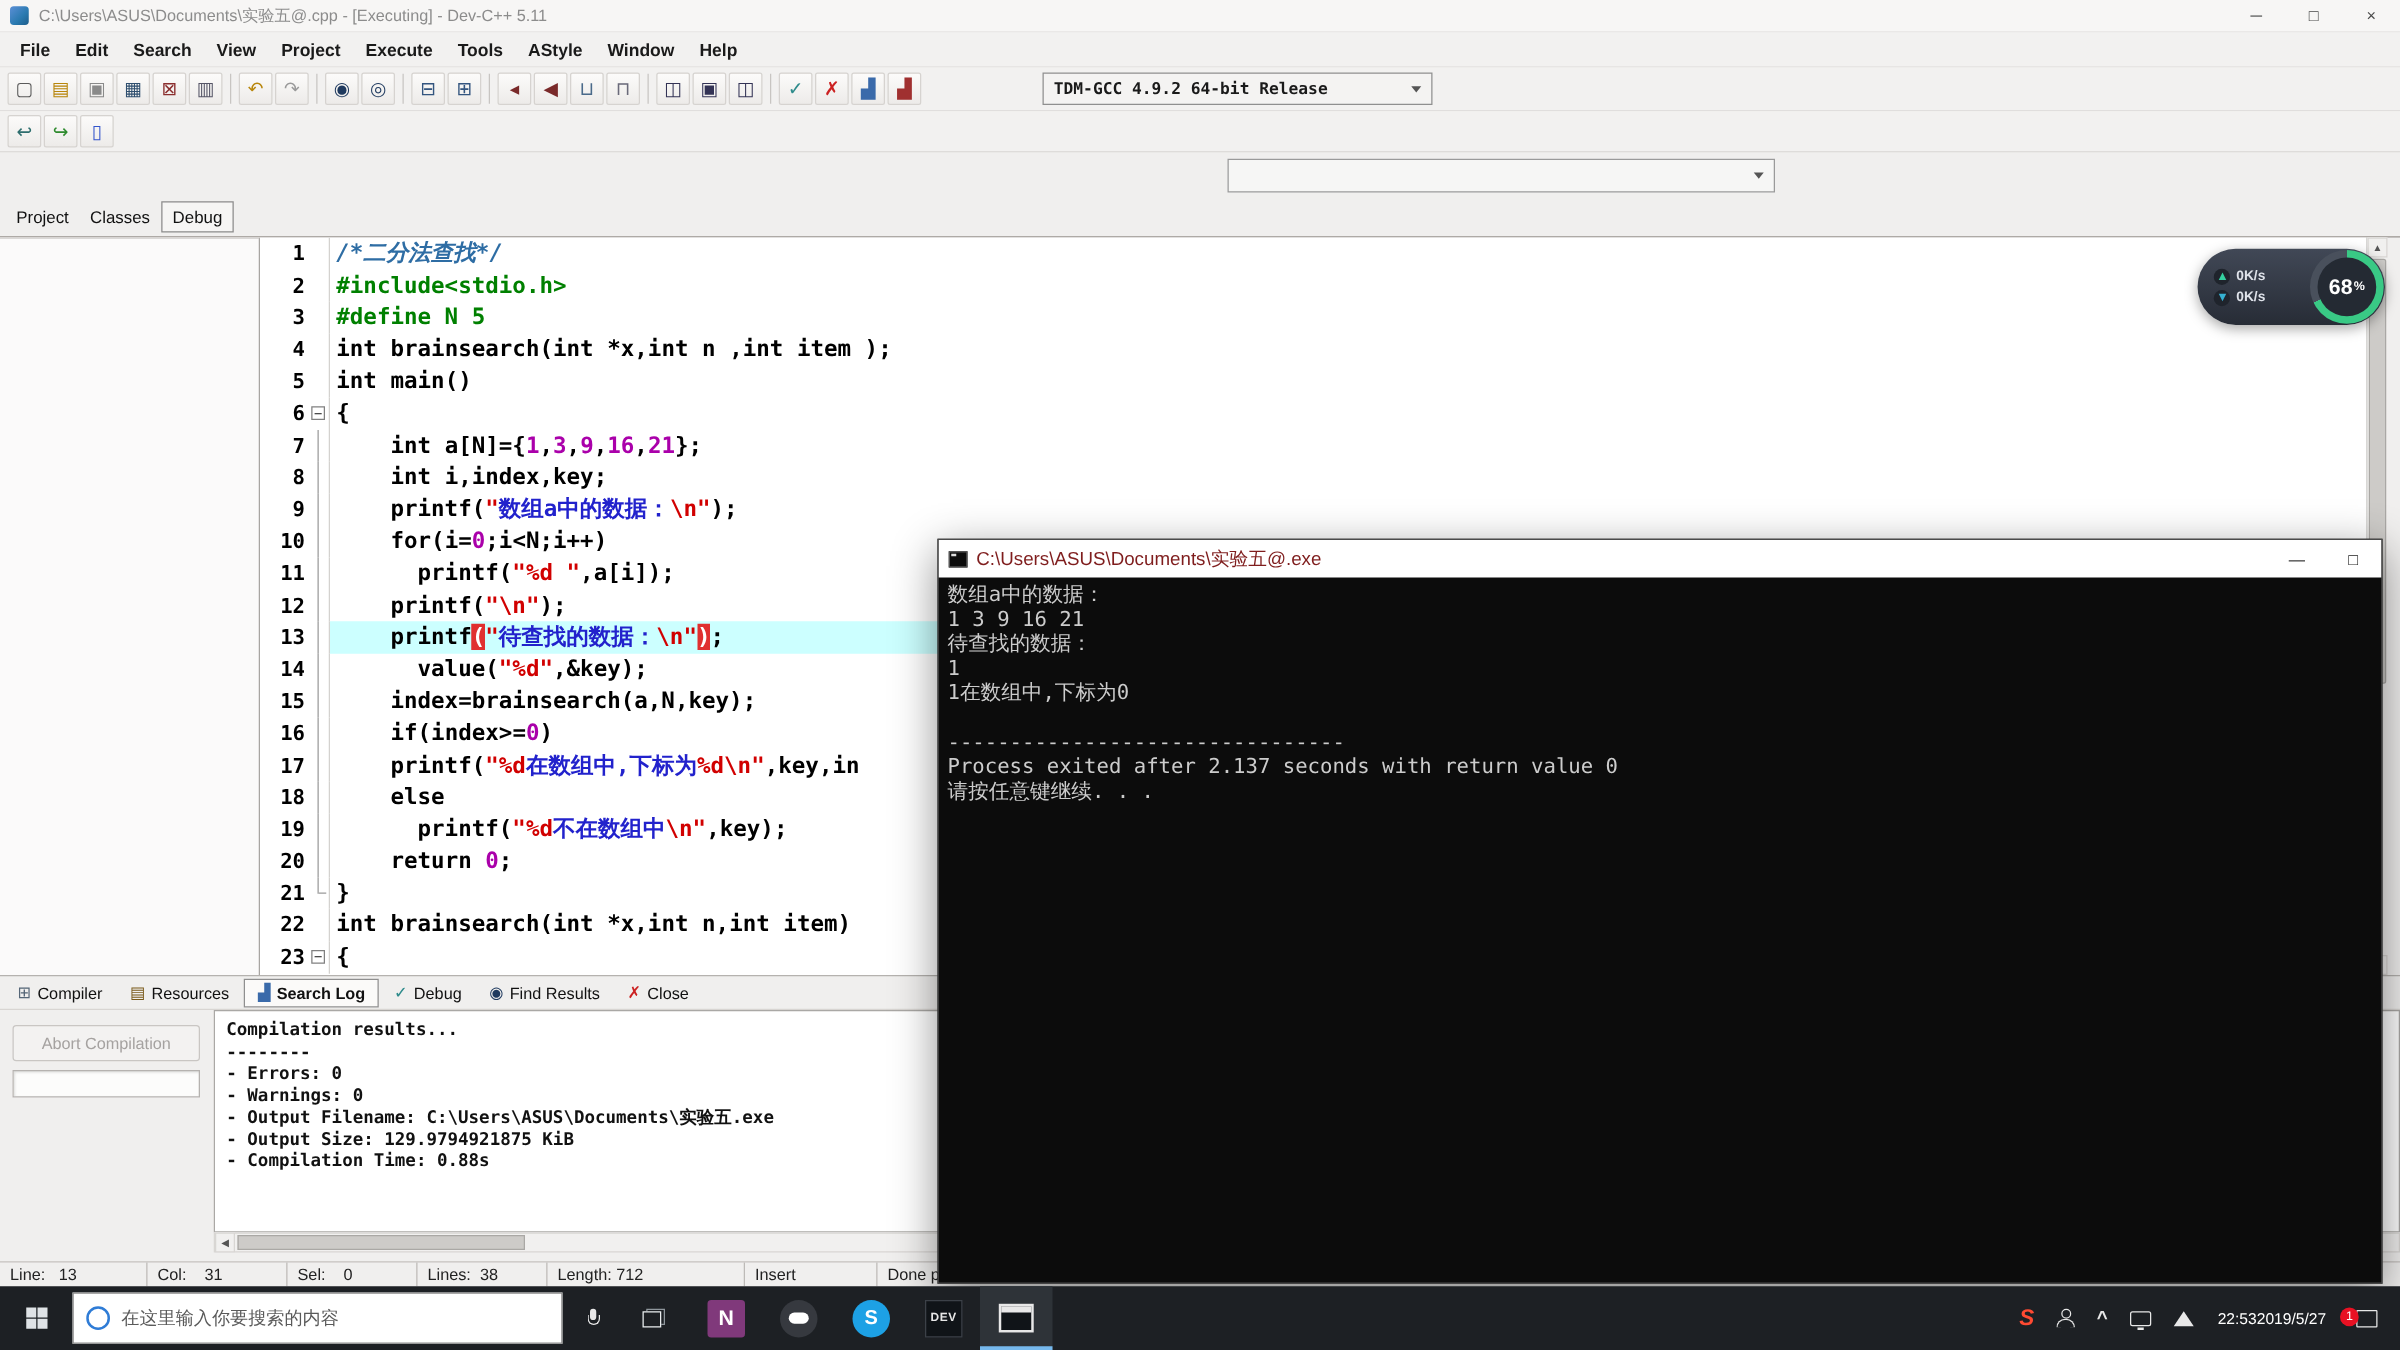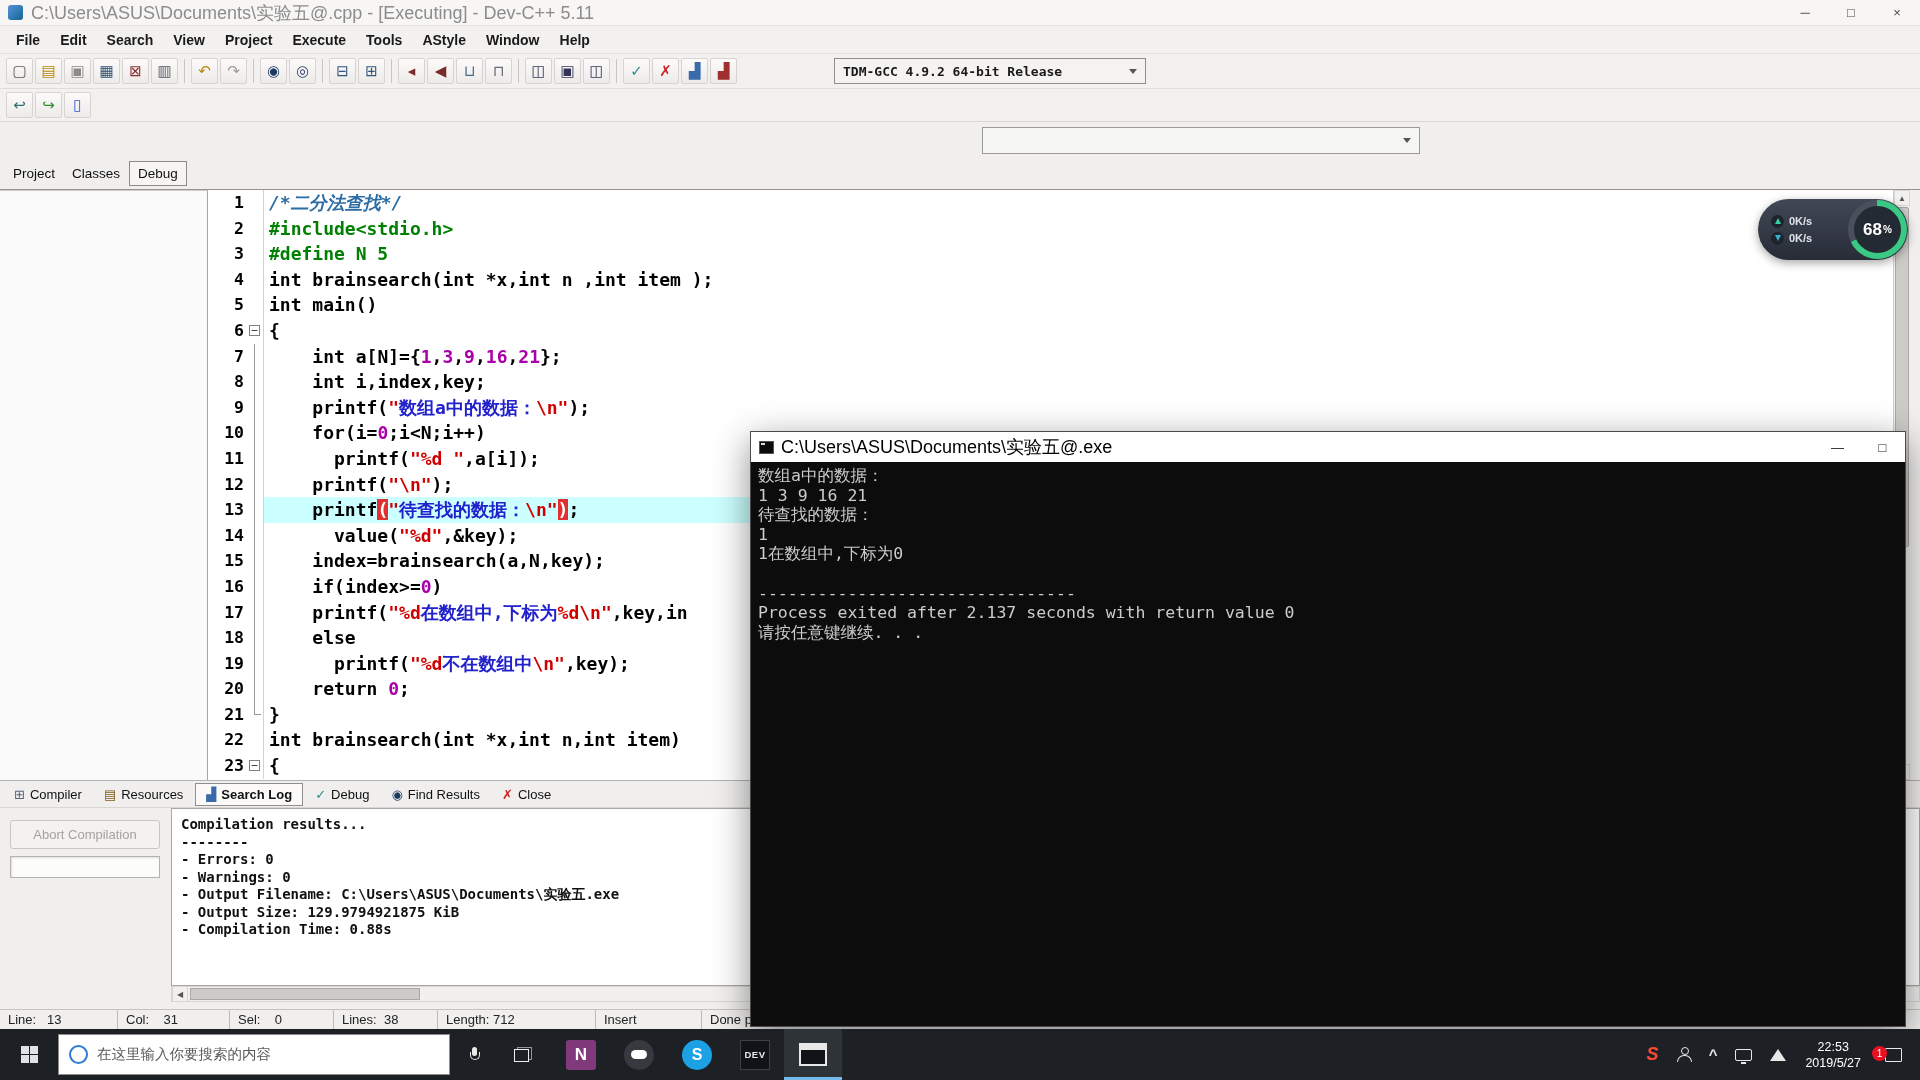--- a/index.html
+++ b/index.html
@@ -2,21 +2,21 @@
 <html><head>
 <meta charset="utf-8">
 <style>
   * { box-sizing: border-box; margin: 0; padding: 0; }
   html, body { width: 1920px; height: 1080px; }
   body { font-family: "Liberation Sans", "DejaVu Sans", sans-serif; background:#f0efee; position:relative; overflow:hidden; }
 
   
   #titlebar { position:absolute; top:0; left:0; width:1920px; height:26px; background:#f7f6f5; display:flex; align-items:center; border-bottom:1px solid #e6e4e2; }
   .app-icon { width:15px; height:15px; margin-left:8px; border-radius:3px; background:linear-gradient(135deg,#5b8fd6,#2a7ab0 60%,#1d5d8a); flex:none; }
-  .title-text { margin-left:8px; font-size:18px; color:#8c8c8c; white-space:pre; }
+  .title-text { margin-left:8px; font-size:13px; color:#8c8c8c; white-space:pre; }
   .win-controls { margin-left:auto; display:flex; height:100%; }
   .wc { width:46px; height:100%; display:flex; align-items:center; justify-content:center; font-size:13px; color:#4a4a4a; }
 
   
   #menubar { position:absolute; top:26px; left:0; width:1920px; height:28px; background:#f2f1f0; display:flex; align-items:center; padding-left:6px; border-bottom:1px solid #e3e1df;font-weight:bold; }
   .menu-item { padding:5px 10px; font-size:14px; color:#1a1a1a; }
 
   
   #toolbar1 { position:absolute; top:54px; left:0; width:1920px; height:35px; background:#f2f1f0; display:flex; align-items:center; padding-left:5px; border-bottom:1px solid #e0dedd; }
   #toolbar2 { position:absolute; top:89px; left:0; width:1920px; height:33px; background:#f2f1f0; display:flex; align-items:center; padding-left:5px; border-bottom:1px solid #d8d5d2; }
@@ -85,21 +85,21 @@
   .scell:nth-child(1){ width:118px; } .scell:nth-child(2){ width:112px; }
   .scell:nth-child(3){ width:104px; } .scell:nth-child(4){ width:104px; }
   .scell:nth-child(5){ width:158px; } .scell:nth-child(6){ width:106px; }
   .scell:nth-child(7){ flex:1; border-right:none; }
 
   
   #console { position:absolute; left:750px; top:431px; width:1156px; height:596px; background:#0c0c0c; border:1px solid #4a4a4a; box-shadow:0 10px 34px rgba(0,0,0,.45); display:flex; flex-direction:column; z-index:50; }
   #console-titlebar { height:30px; background:#ffffff; display:flex; align-items:center; flex:none; }
   .con-icon { width:15px; height:13px; background:#0c0c0c; border:1px solid #555; position:relative; margin-left:8px; flex:none; }
   .con-icon::before { content:""; position:absolute; left:1px; top:1px; width:4px; height:2px; background:#ddd; }
-  #console-title { margin-left:7px; font-size:18px; color:#000000; white-space:pre; }
+  #console-title { margin-left:7px; font-size:15px; color:#7f1d1d; white-space:pre; }
   .con-controls { margin-left:auto; display:flex; height:100%; }
   .con-btn { width:45px; display:flex; align-items:center; justify-content:center; font-size:13px; color:#222; }
   #console-body { flex:1; padding:4px 7px; font-family:"DejaVu Sans Mono", monospace; font-size:16.5px; line-height:19.6px; color:#cccccc; white-space:pre; }
 
   
   #speedball { position:absolute; left:1758px; top:199px; width:150px; height:61px; border-radius:31px; background:linear-gradient(180deg,#414856,#272c36); box-shadow:0 3px 10px rgba(0,0,0,.35); display:flex; align-items:center; padding-left:13px; z-index:60; }
   .spd-rows { display:flex; flex-direction:column; gap:4px; }
   .spd-row { display:flex; align-items:flex-start; gap:5px; font-size:11px; color:#dfe3ea; font-weight:bold; }
   .spd-dot { width:13px; height:13px; border-radius:50%; background:#1f242c; display:flex; align-items:center; justify-content:center; }
   .arr-up { width:0; height:0; border-left:3.5px solid transparent; border-right:3.5px solid transparent; border-bottom:6px solid #35d0a0; }
@@ -135,21 +135,21 @@
   #tray { margin-left:auto; display:flex; align-items:center; height:100%; padding-right:4px; }
   .tray-item { height:100%; display:flex; align-items:center; justify-content:center; padding:0 9px; color:#e8e8e8; }
   .sogou-s { color:#ff4a32; font-weight:900; font-size:18px; font-style:italic; }
   .person-icon { position:relative; width:14px; height:15px; }
   .person-icon::before { content:""; position:absolute; left:4px; top:0; width:6px; height:6px; border:1.5px solid #e8e8e8; border-radius:50%; }
   .person-icon::after { content:""; position:absolute; left:0; bottom:0; width:13px; height:6px; border:1.5px solid #e8e8e8; border-bottom:none; border-radius:7px 7px 0 0; }
   .chev { font-size:15px; color:#e8e8e8; font-weight:bold; }
   .display-icon { position:relative; width:17px; height:12px; border:1.5px solid #e8e8e8; border-radius:2px; }
   .display-icon::after { content:""; position:absolute; left:4.5px; bottom:-4px; width:5px; height:2px; background:#e8e8e8; }
   .wifi-icon { width:0; height:0; border-left: 8px solid transparent; border-right:8px solid transparent; border-bottom:12px solid #e8e8e8; }
-  .clock { display:flex; flex-direction:column; align-items:center; justify-content:center; font-size:12.5px; line-height:16px; color:#fff; padding:0 10px; }
+  .clock { display:flex; align-items:center; justify-content:center; font-size:12.5px; line-height:16px; color:#fff; padding:0 10px; }
   .notif { position:relative; height:100%; display:flex; align-items:center; padding:0 14px; }
   .bubble-icon { width:17px; height:14px; border:1.5px solid #e8e8e8; border-radius:1px; }
   .badge { position:absolute; left:1px; top:17px; min-width:15px; height:15px; border-radius:8px; background:#e81123; color:#fff; font-size:10px; display:flex; align-items:center; justify-content:center; padding:0 3px; }
 </style>
 </head>
 <body>
 
 <div id="titlebar">
   <span class="app-icon"></span>
   <span class="title-text">C:\Users\ASUS\Documents\实验五@.cpp - [Executing] - Dev-C++ 5.11</span>

